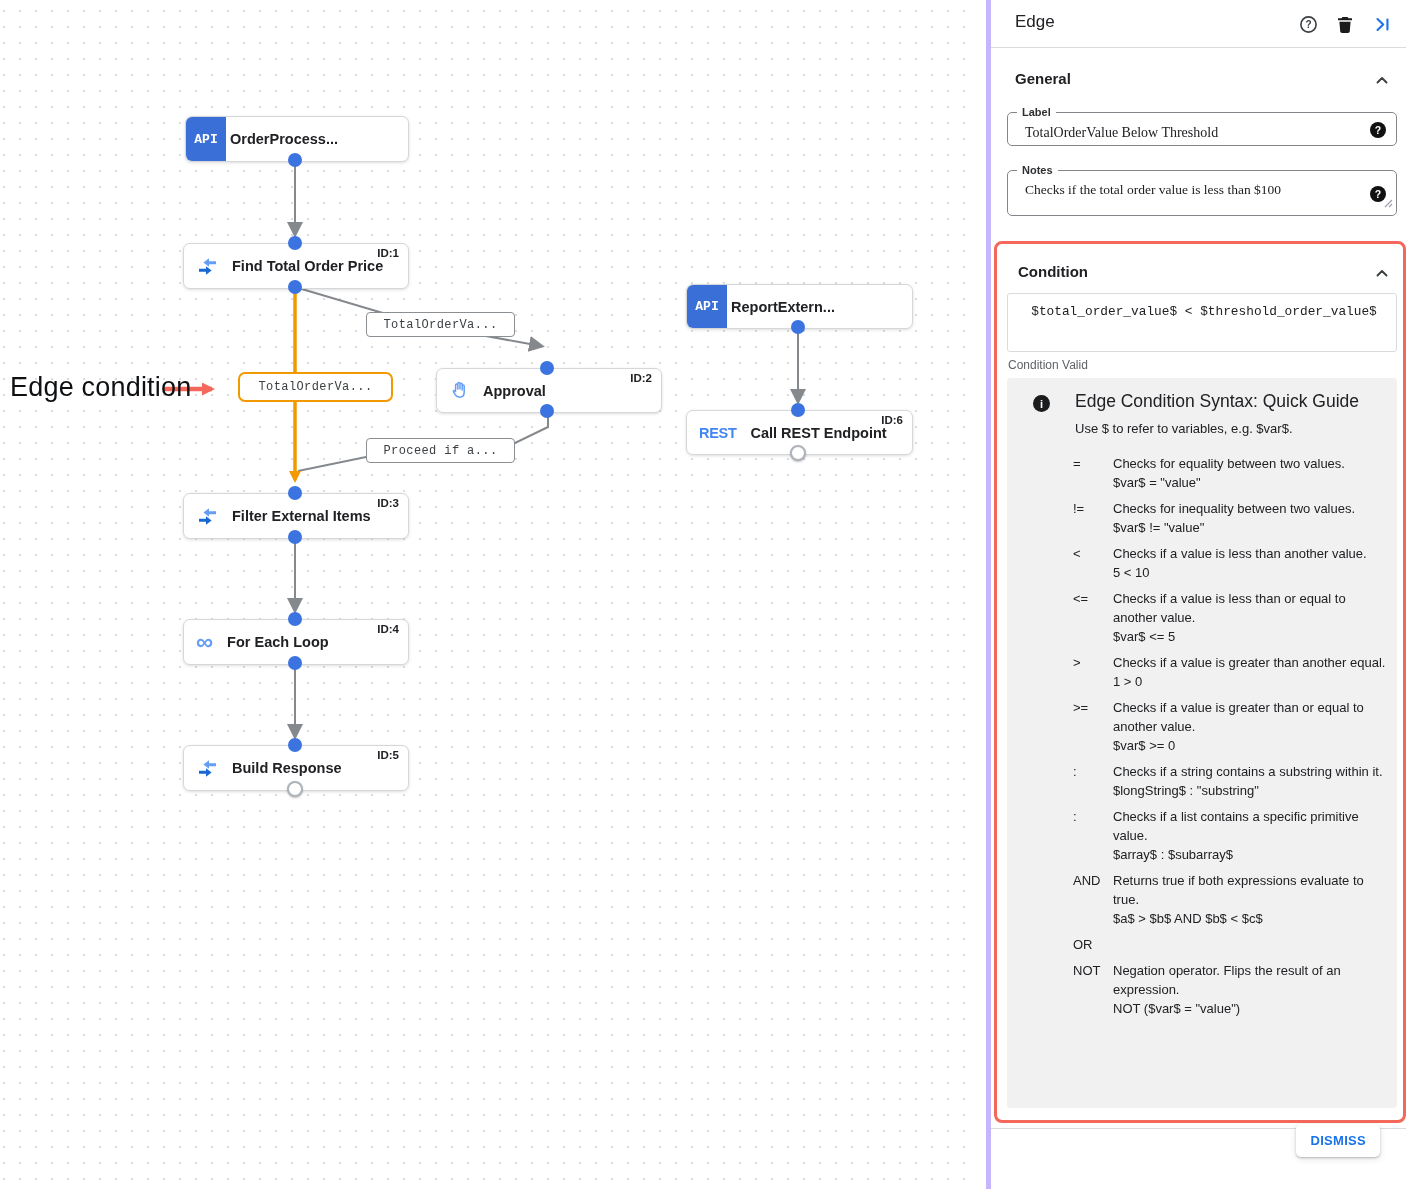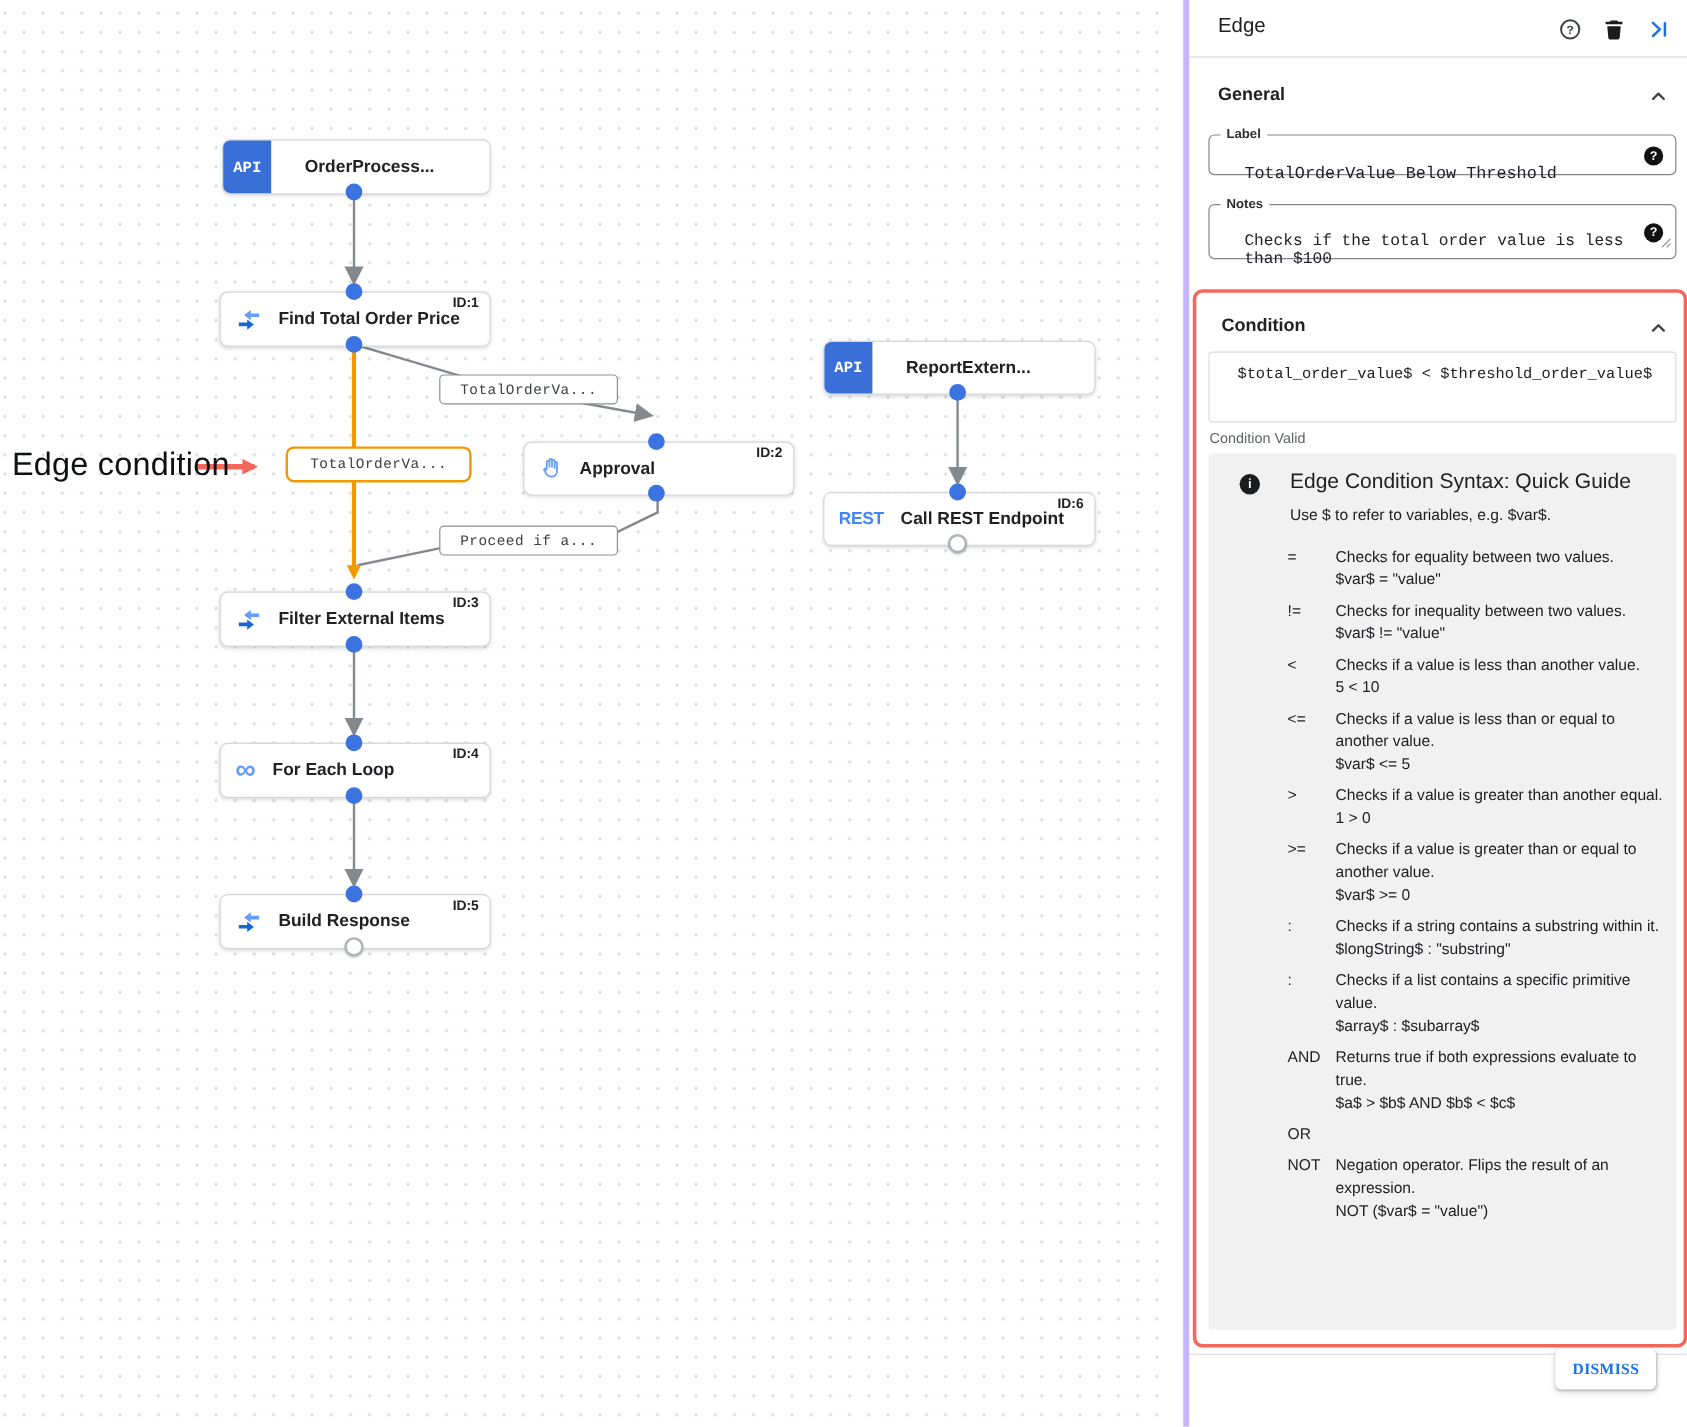--- a/index.html
+++ b/index.html
@@ -22,21 +22,21 @@
   .n6{left:183px;top:745px;width:224px;height:44px}
   .n7{left:686px;top:284px;width:225px;height:43px}
   .n8{left:686px;top:410px;width:225px;height:43px}
   .badge{width:40px;align-self:stretch;background:#3A6FD8;color:#fff;border-radius:6px 0 0 6px;
     display:flex;align-items:center;justify-content:center;
     font-family:"Liberation Mono",monospace;font-weight:bold;font-size:13px;}
   .rest-text{margin-left:12px;color:#4285F4;font-weight:bold;font-size:14.5px;letter-spacing:-.3px;}
   .node-icon{margin-left:13px;display:flex;align-items:center;}
   .loop-glyph{color:#669DF6;font-size:24px;font-weight:bold;line-height:14px;margin-left:12px;}
   .node-title{font-size:14.5px;font-weight:bold;color:#202124;margin-left:14px;white-space:nowrap;}
-  .with-badge .node-title{margin-left:28px;}
+  .with-badge .node-title{margin-left:4px;}
   .node-id{position:absolute;top:3px;right:9px;font-size:11.5px;color:#202124;font-weight:700;}
 
   .dot{position:absolute;width:14px;height:14px;border-radius:50%;background:#3B73E0;
     z-index:3;transform:translate(-50%,-50%);cursor:pointer;}
   .dot.hollow{width:12px;height:12px;background:#fff;border:2.5px solid #AEB3B9;
     box-shadow:0 1px 2px rgba(0,0,0,.25);}
 
   .edge-label{position:absolute;background:#fff;border:1px solid #8A8F94;border-radius:4px;
     display:flex;align-items:center;justify-content:center;z-index:2;cursor:pointer;
     font-family:"Liberation Mono",monospace;font-size:12px;color:#3C4043;letter-spacing:.4px;}
@@ -56,22 +56,22 @@
   .hdiv{position:absolute;left:0;width:420px;height:1px;background:#DADCE0;}
 
   .sec-head{position:absolute;left:24px;font-size:15px;font-weight:bold;color:#202124;}
   .chev{position:absolute;right:16px;width:16px;height:16px;cursor:pointer;}
 
   .field{position:absolute;left:16px;width:390px;border:1px solid #82868B;border-radius:5px;
     box-sizing:border-box;background:#fff;}
   .field-tag{position:absolute;top:-7px;left:9px;background:#fff;padding:0 5px;
     font-size:11px;font-weight:bold;color:#2d2f31;}
   .field input,.field textarea{border:none;outline:none;background:transparent;resize:none;
-    font-family:Liberation Mono, monospace;font-size:14px;color:#202124;
-    width:calc(100% - 54px);margin:16px;padding:8px 0 0 13px;display:block;}
+    font-family:Liberation Serif, serif;font-size:14px;color:#202124;
+    width:calc(100% - 54px);margin:4px;padding:8px 0 0 13px;display:block;}
   .field textarea{font-size:13.5px;height:34px;padding-top:7px;}
   .q-circle{position:absolute;right:10px;width:16px;height:16px;border-radius:50%;background:#111;
     color:#fff;font-size:10.5px;font-weight:bold;display:flex;align-items:center;justify-content:center;}
   .resize-h{position:absolute;right:3px;bottom:3px;}
 
   .redbox{position:absolute;left:3px;top:241px;width:406px;height:876px;
     border:3px solid #F4685C;border-radius:8px;box-sizing:content-box;}
   .cond-area{position:absolute;left:10px;top:49px;width:390px;height:59px;border:1px solid #D9DBDE;
     border-radius:3px;box-sizing:border-box;background:#fff;}
   .cond-area textarea{border:none;outline:none;resize:none;width:calc(100% - 20px);height:40px;
@@ -85,21 +85,21 @@
     background:#1a1c1e;color:#fff;font-size:11px;font-weight:bold;
     display:flex;align-items:center;justify-content:center;}
   .g-title{margin:13px 10px 0 68px;font-size:17.5px;color:#202124;}
   .g-sub{margin:9px 10px 0 68px;font-size:13px;color:#202124;}
   .g-rows{margin-top:18px;display:flex;flex-direction:column;gap:7px;}
   .g-row{display:flex;padding-left:66px;padding-right:10px;font-size:13px;line-height:19px;color:#202124;}
   .g-op{width:40px;flex:none;}
   .g-desc{width:290px;}
 
   .dismiss{position:absolute;right:26px;top:1124px;background:#fff;border:none;border-radius:5px;
-    padding:9px 14px;font-family:Liberation Serif, serif;font-size:13px;font-weight:bold;
+    padding:9px 14px;font-family:Liberation Sans, sans-serif;font-size:13px;font-weight:bold;
     color:#1A73E8;letter-spacing:.3px;cursor:pointer;
     box-shadow:0 1px 2px rgba(60,64,67,.3),0 2px 6px rgba(60,64,67,.15);z-index:4;}
 </style>
 </head>
 <body>
 
 <div class="canvas">
 
   <svg class="edges" width="975" height="1189">
     <defs>

